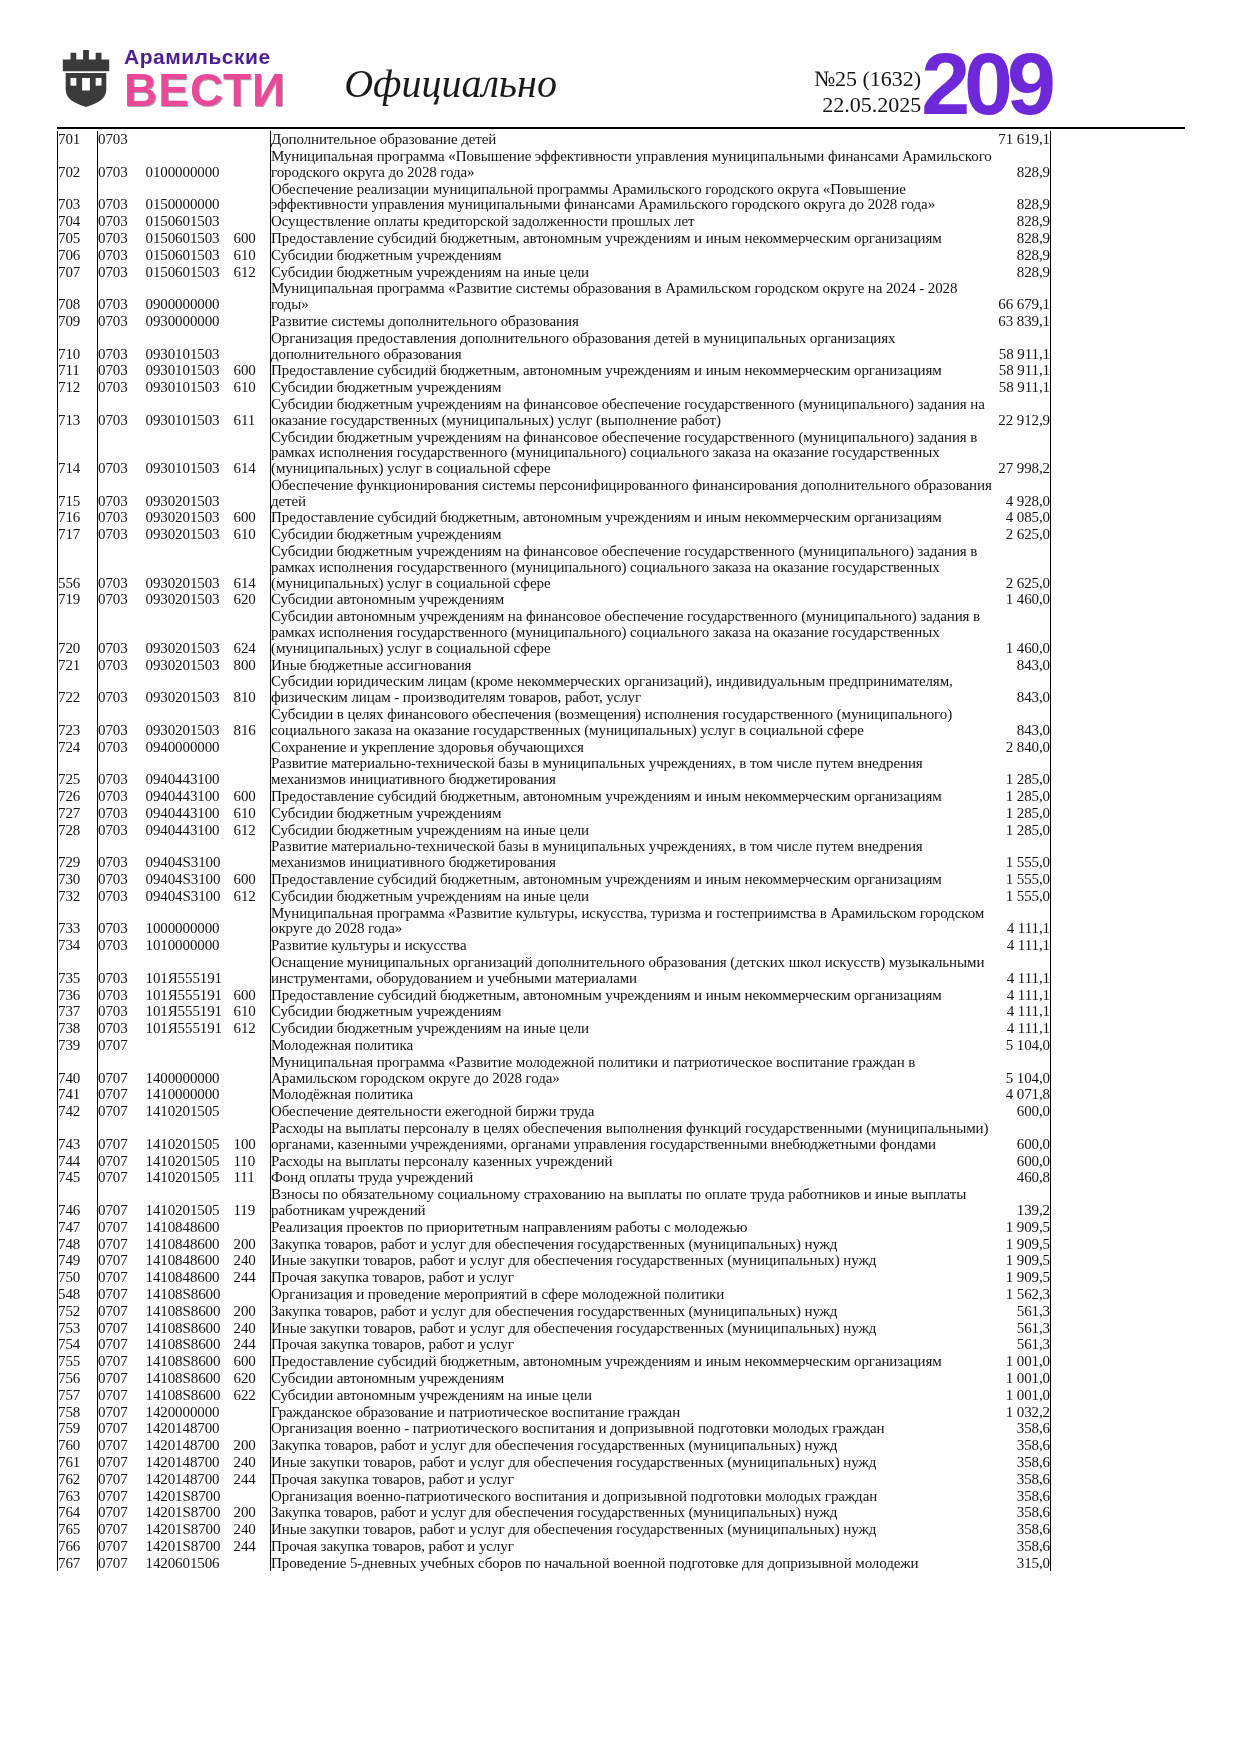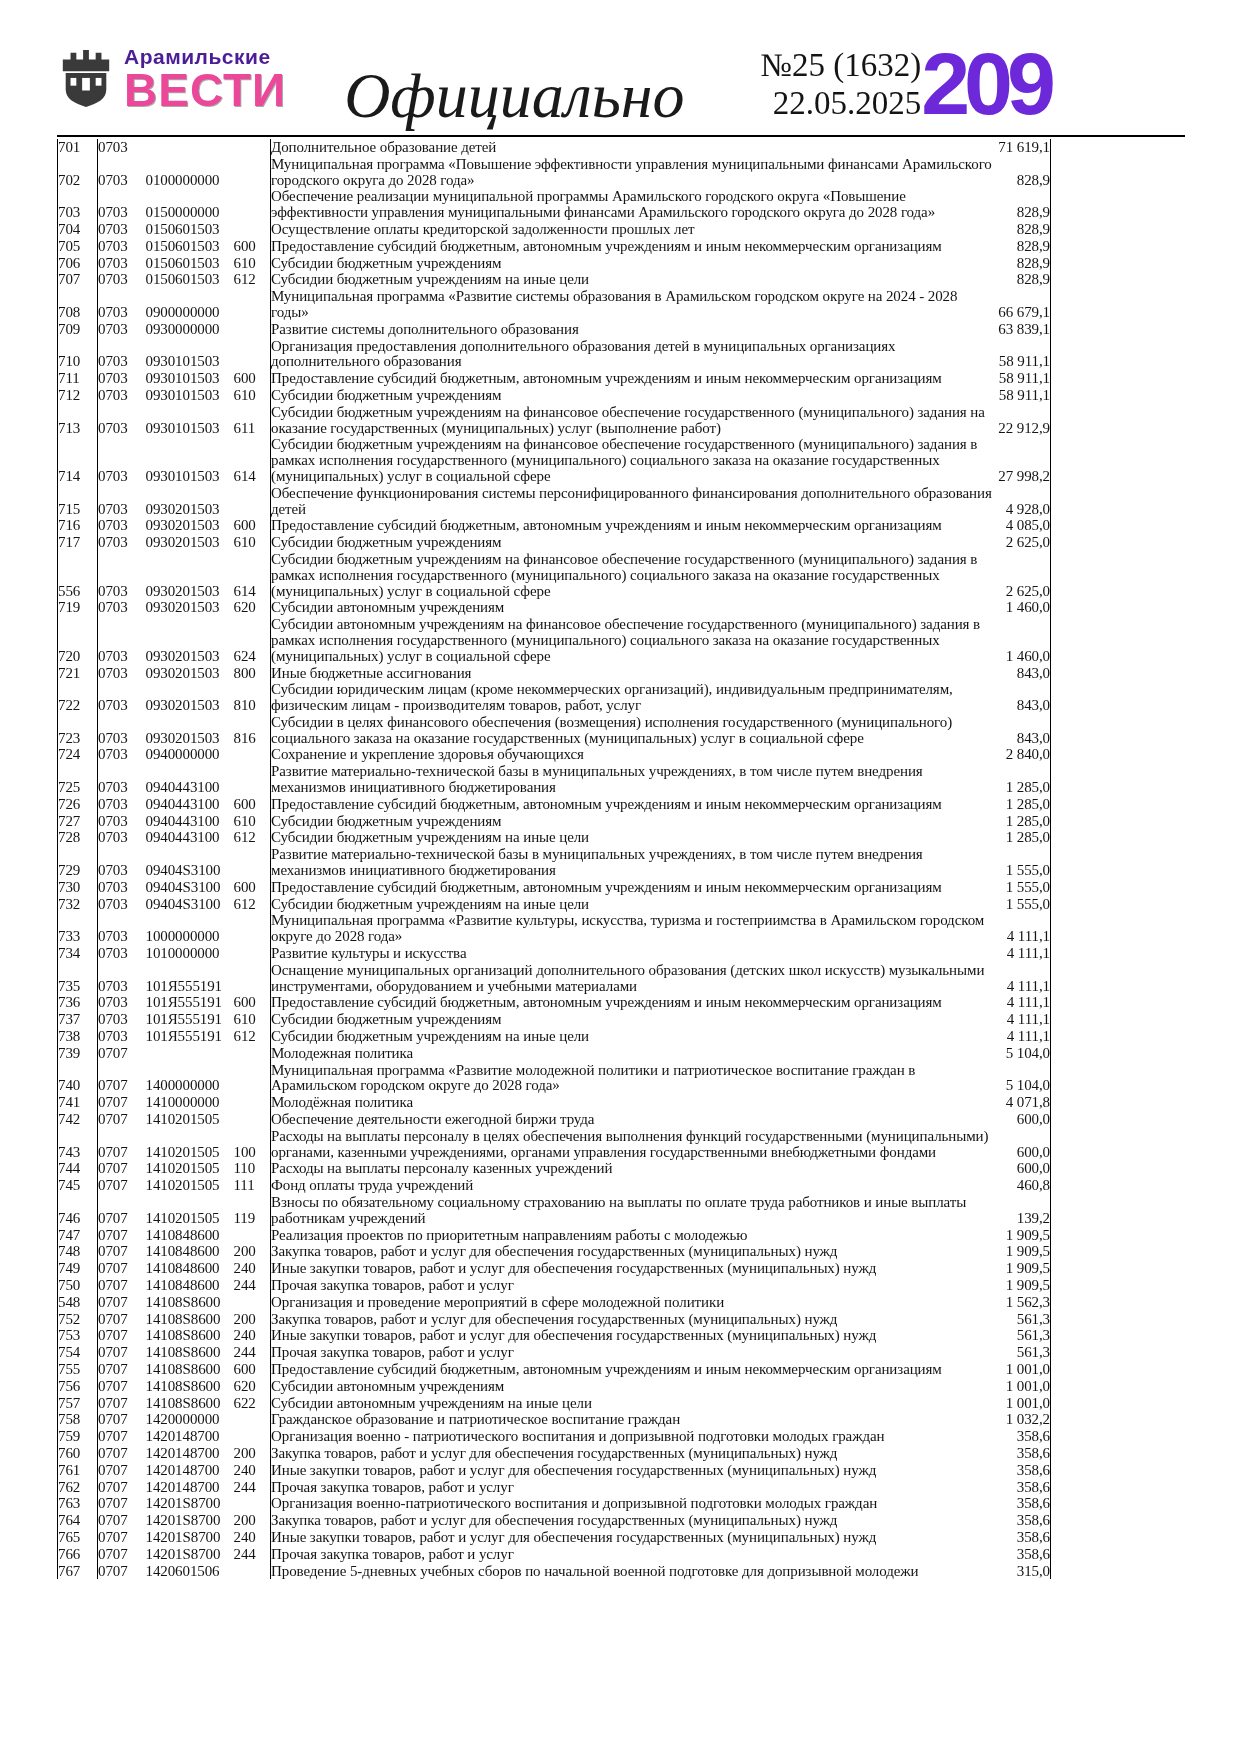--- a/index.html
+++ b/index.html
@@ -37,32 +37,32 @@
     font-weight: 900;
     font-size: 46px;
     line-height: 0.92;
     color: #ec4899;
     letter-spacing: 1px;
     text-shadow: 1px 1px 0 #00000055;
   }
   .section-title {
     font-family: "Liberation Serif", serif;
     font-style: italic;
-    font-size: 64px;
+    font-size: 40px;
     line-height: 1;
     margin-left: 58px;
     margin-top: 22px;
     color: #1a1a1a;
   }
   .issue-block {
     margin-left: auto;
     text-align: right;
-    font-size: 33px;
+    font-size: 22px;
     line-height: 1.16;
-    margin-top: 4px;
+    margin-top: 24px;
     white-space: nowrap;
   }
   .page-number {
     font-family: "Liberation Sans", sans-serif;
     font-weight: 900;
     font-size: 88px;
     line-height: 0.82;
     letter-spacing: -6px;
     margin-top: 6px;
     color: #6d28d9;

